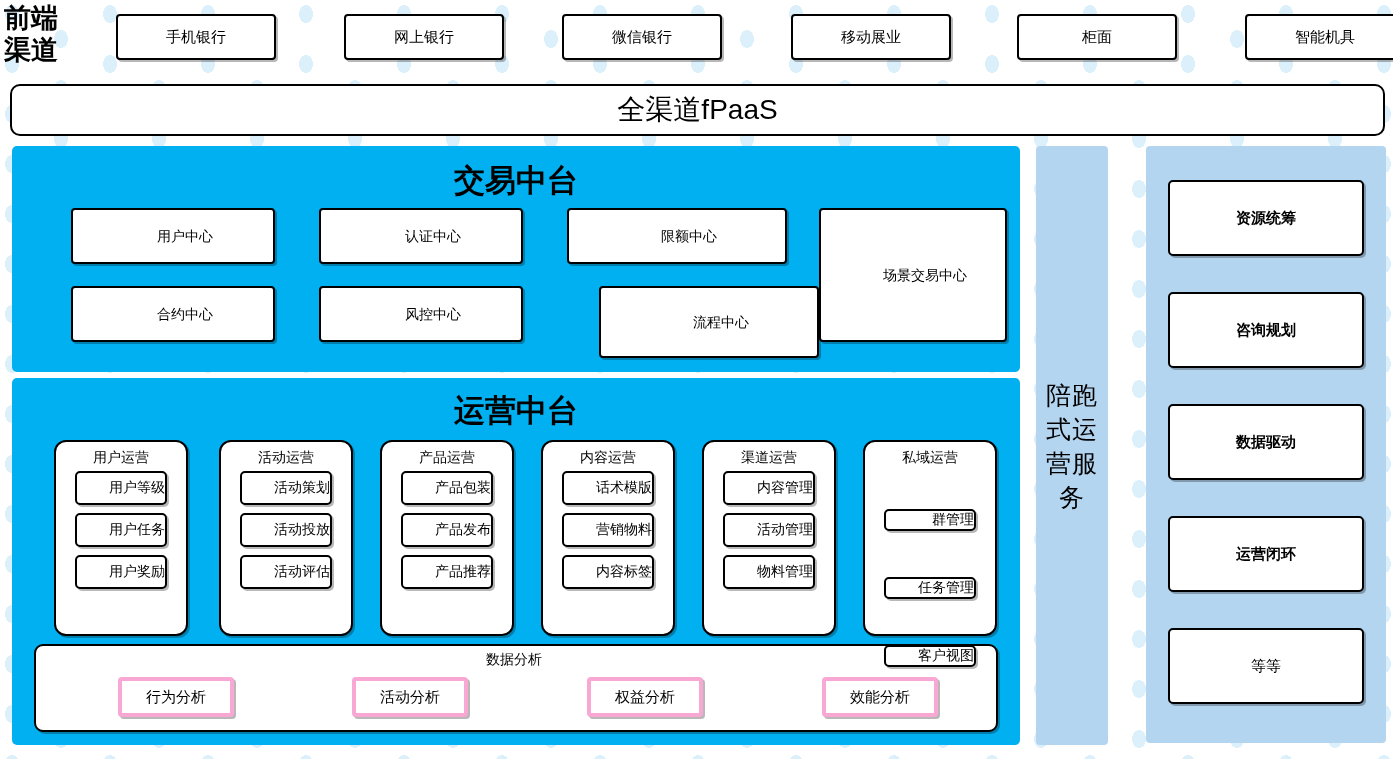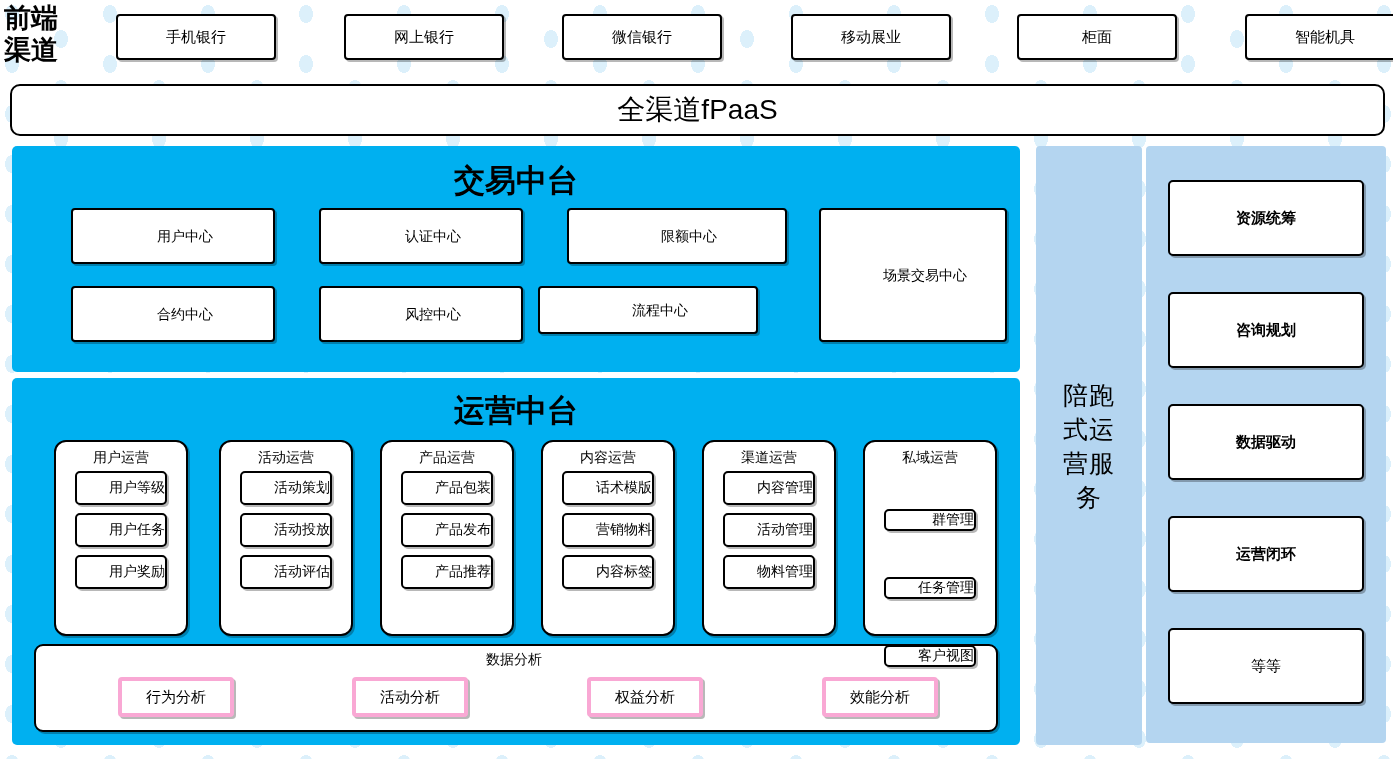--- a/index.html
+++ b/index.html
@@ -180,21 +180,21 @@
 
   
   .lightpanel {
     position: absolute;
     background: #b4d5f0;
     border-radius: 4px;
   }
   #vertical-service {
     left: 1036px;
     top: 146px;
-    width: 106px;
+    width: 72px;
     height: 599px;
     display: flex;
     align-items: center;
     justify-content: center;
   }
   #vertical-service .vtext {
     width: 60px;
     font-size: 25px;
     line-height: 34px;
     text-align: center;
@@ -251,21 +251,21 @@
       </div>
       <div class="box center-box" style="left: 534px; top: 62px; width: 220px; height: 56px;">
         <span>限额中心</span>
       </div>
       <div class="box center-box" style="left: 38px; top: 140px; width: 204px; height: 56px;">
         <span>合约中心</span>
       </div>
       <div class="box center-box" style="left: 286px; top: 140px; width: 204px; height: 56px;">
         <span>风控中心</span>
       </div>
-      <div class="box center-box" style="left: 505px; top: 140px; width: 220px; height: 48px;">
+      <div class="box center-box" style="left: 566px; top: 140px; width: 220px; height: 72px;">
         <span>流程中心</span>
       </div>
       <div class="box center-box" style="left: 786px; top: 62px; width: 188px; height: 134px;">
         <span>场景交易中心</span>
       </div>
     </div>
 
   <div class="platform" id="ops-platform">
     <div class="platform-title">运营中台</div>
 

